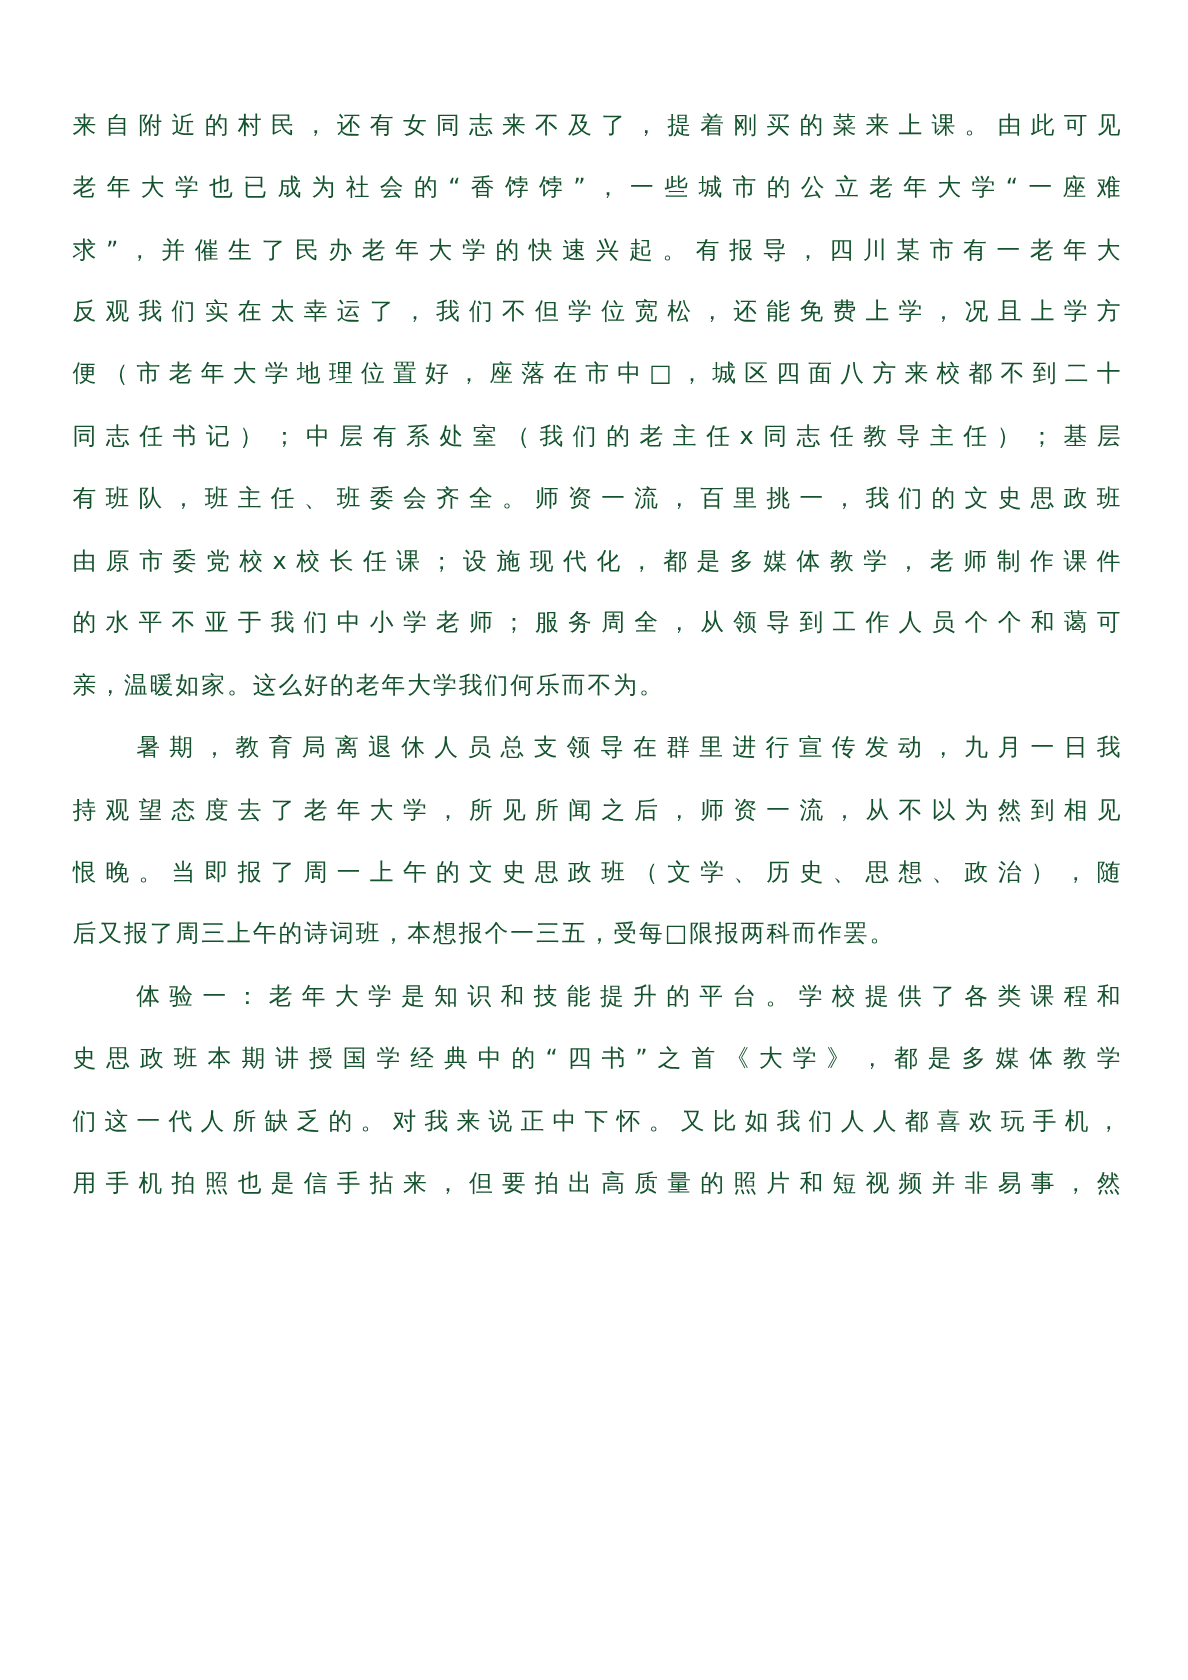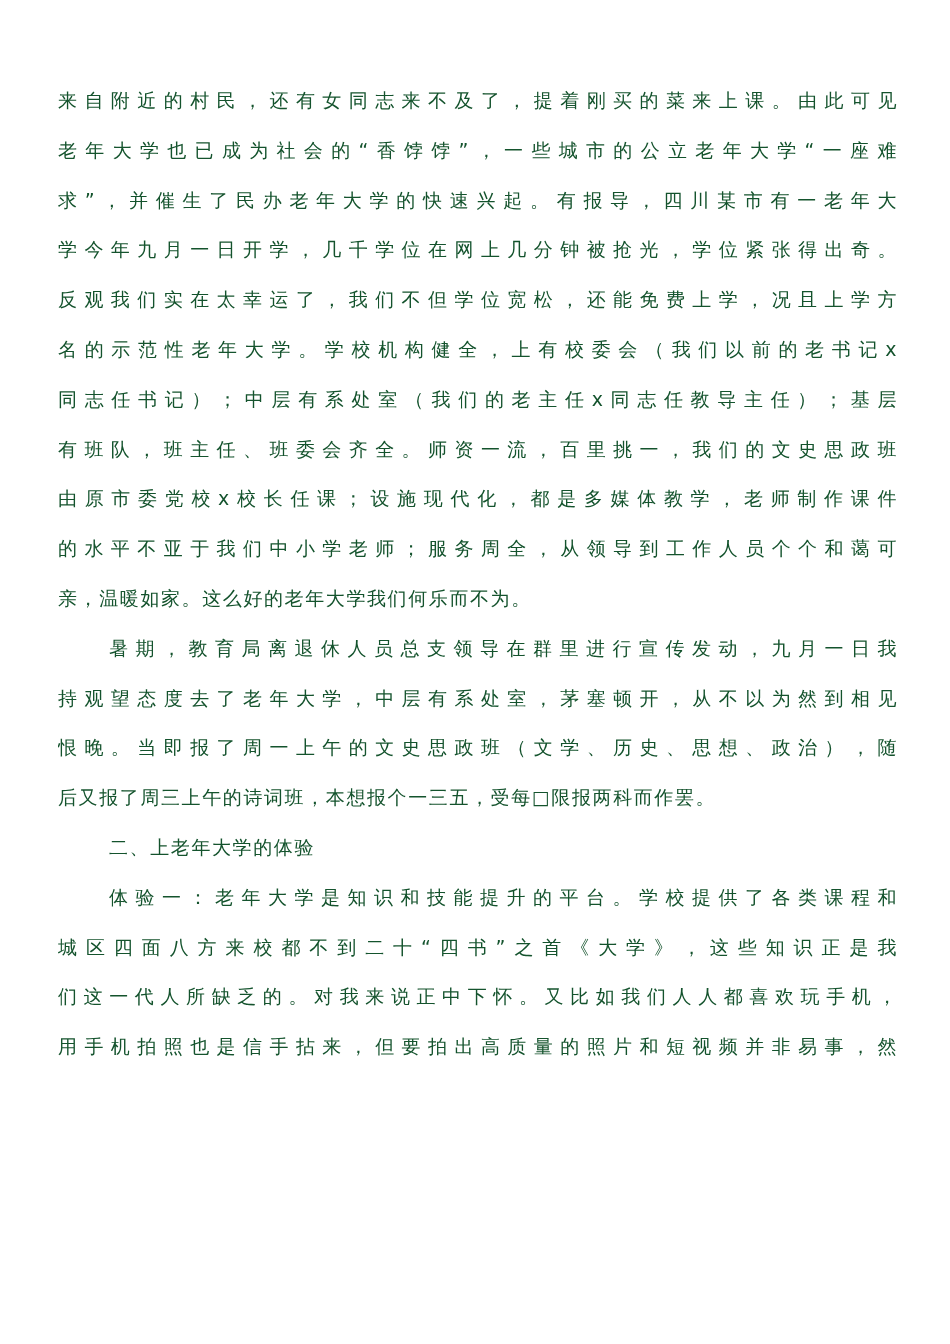--- a/index.html
+++ b/index.html
@@ -39,30 +39,28 @@
       padding-left: 51px;
     }
   </style>
 </head>
 <body>
 
 <div class="page" id="page">
     <div class="line justify">来自附近的村民，还有女同志来不及了，提着刚买的菜来上课。由此可见</div>
     <div class="line justify">老年大学也已成为社会的“香饽饽”，一些城市的公立老年大学“一座难</div>
     <div class="line justify">求”，并催生了民办老年大学的快速兴起。有报导，四川某市有一老年大</div>
-    <div class="line justify">学今年九月一日开学，几千学位在网上几分钟被抢光，学位紧张得出奇。</div>
     <div class="line justify">反观我们实在太幸运了，我们不但学位宽松，还能免费上学，况且上学方</div>
-    <div class="line justify">名的示范性老年大学。学校机构健全，上有校委会（我们以前的老书记x</div>
+    <div class="line justify">便（市老年大学地理位置好，座落在市中□，城区四面八方来校都不到二十</div>
     <div class="line justify">同志任书记）；中层有系处室（我们的老主任x同志任教导主任）；基层</div>
     <div class="line justify">有班队，班主任、班委会齐全。师资一流，百里挑一，我们的文史思政班</div>
     <div class="line justify">由原市委党校x校长任课；设施现代化，都是多媒体教学，老师制作课件</div>
     <div class="line justify">的水平不亚于我们中小学老师；服务周全，从领导到工作人员个个和蔼可</div>
     <div class="line">亲，温暖如家。这么好的老年大学我们何乐而不为。</div>
     <div class="line justify indent">暑期，教育局离退休人员总支领导在群里进行宣传发动，九月一日我</div>
-    <div class="line justify">持观望态度去了老年大学，中层有系处室，茅塞顿开，从不以为然到相见</div>
+    <div class="line justify">持观望态度去了老年大学，所见所闻之后，师资一流，从不以为然到相见</div>
     <div class="line justify">恨晚。当即报了周一上午的文史思政班（文学、历史、思想、政治），随</div>
     <div class="line">后又报了周三上午的诗词班，本想报个一三五，受每□限报两科而作罢。</div>
-    <div class="line indent">二、上老年大学的体验</div>
     <div class="line justify indent">体验一：老年大学是知识和技能提升的平台。学校提供了各类课程和</div>
-    <div class="line justify">城区四面八方来校都不到二十“四书”之首《大学》，这些知识正是我</div>
+    <div class="line justify">史思政班本期讲授国学经典中的“四书”之首《大学》，都是多媒体教学</div>
     <div class="line justify">们这一代人所缺乏的。对我来说正中下怀。又比如我们人人都喜欢玩手机，</div>
     <div class="line justify">用手机拍照也是信手拈来，但要拍出高质量的照片和短视频并非易事，然</div>
   </div>
 
 </body></html>

